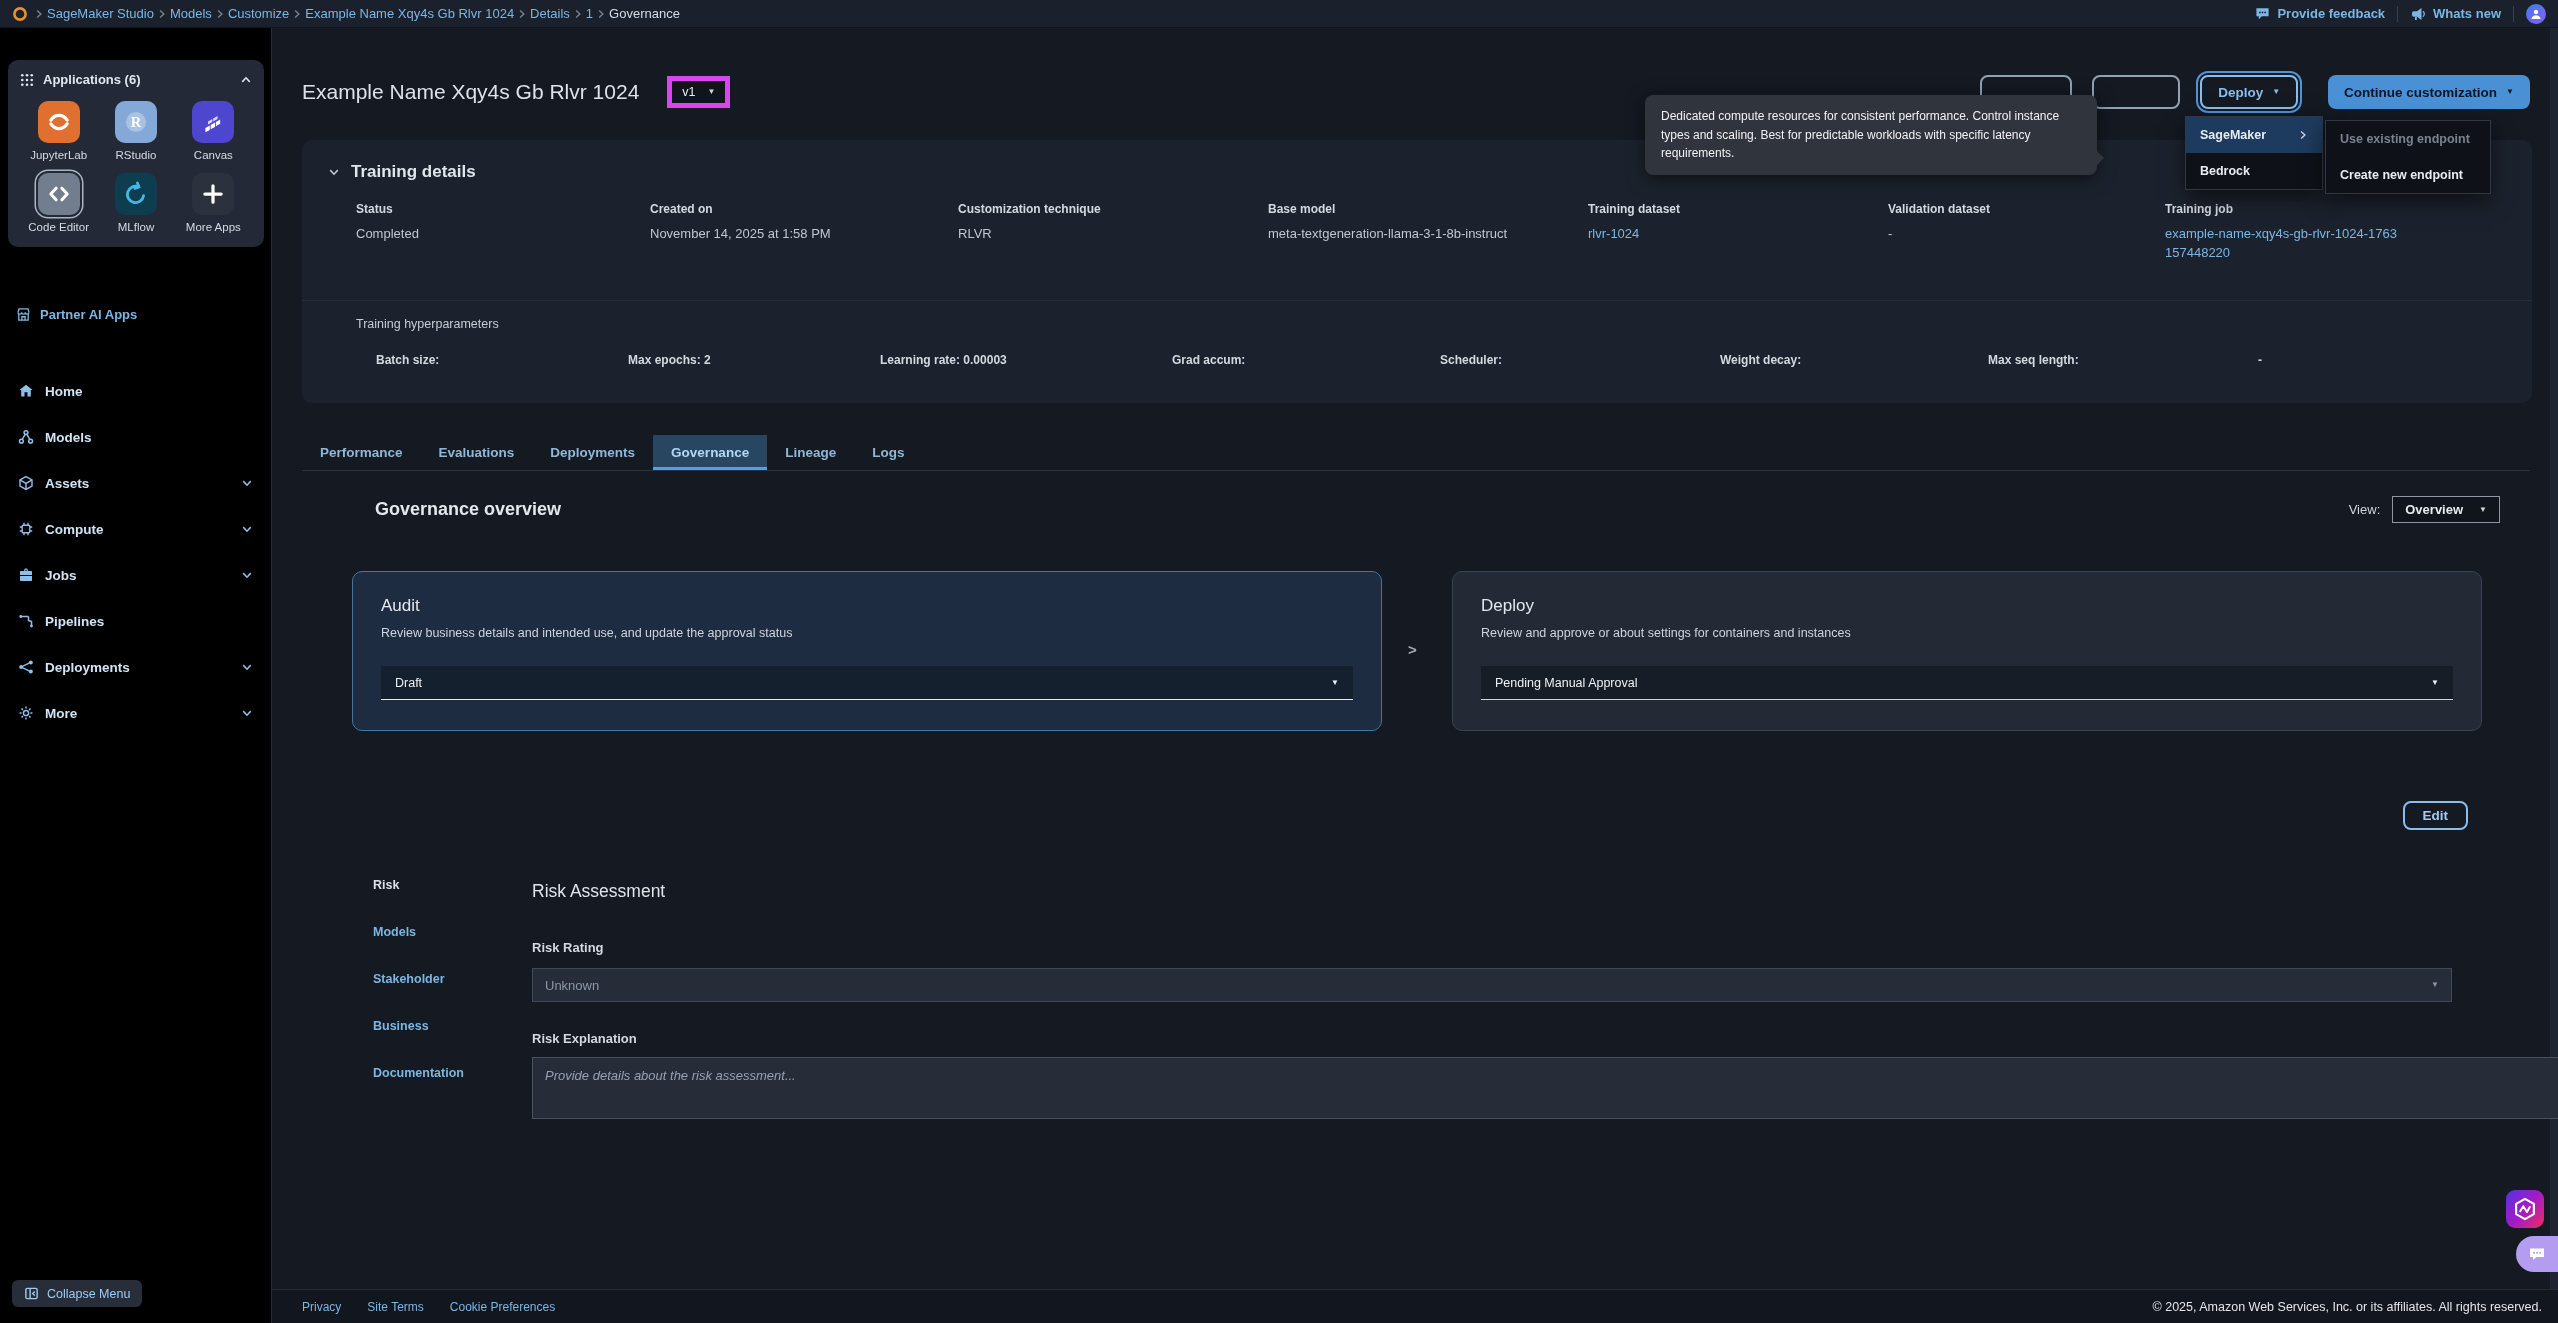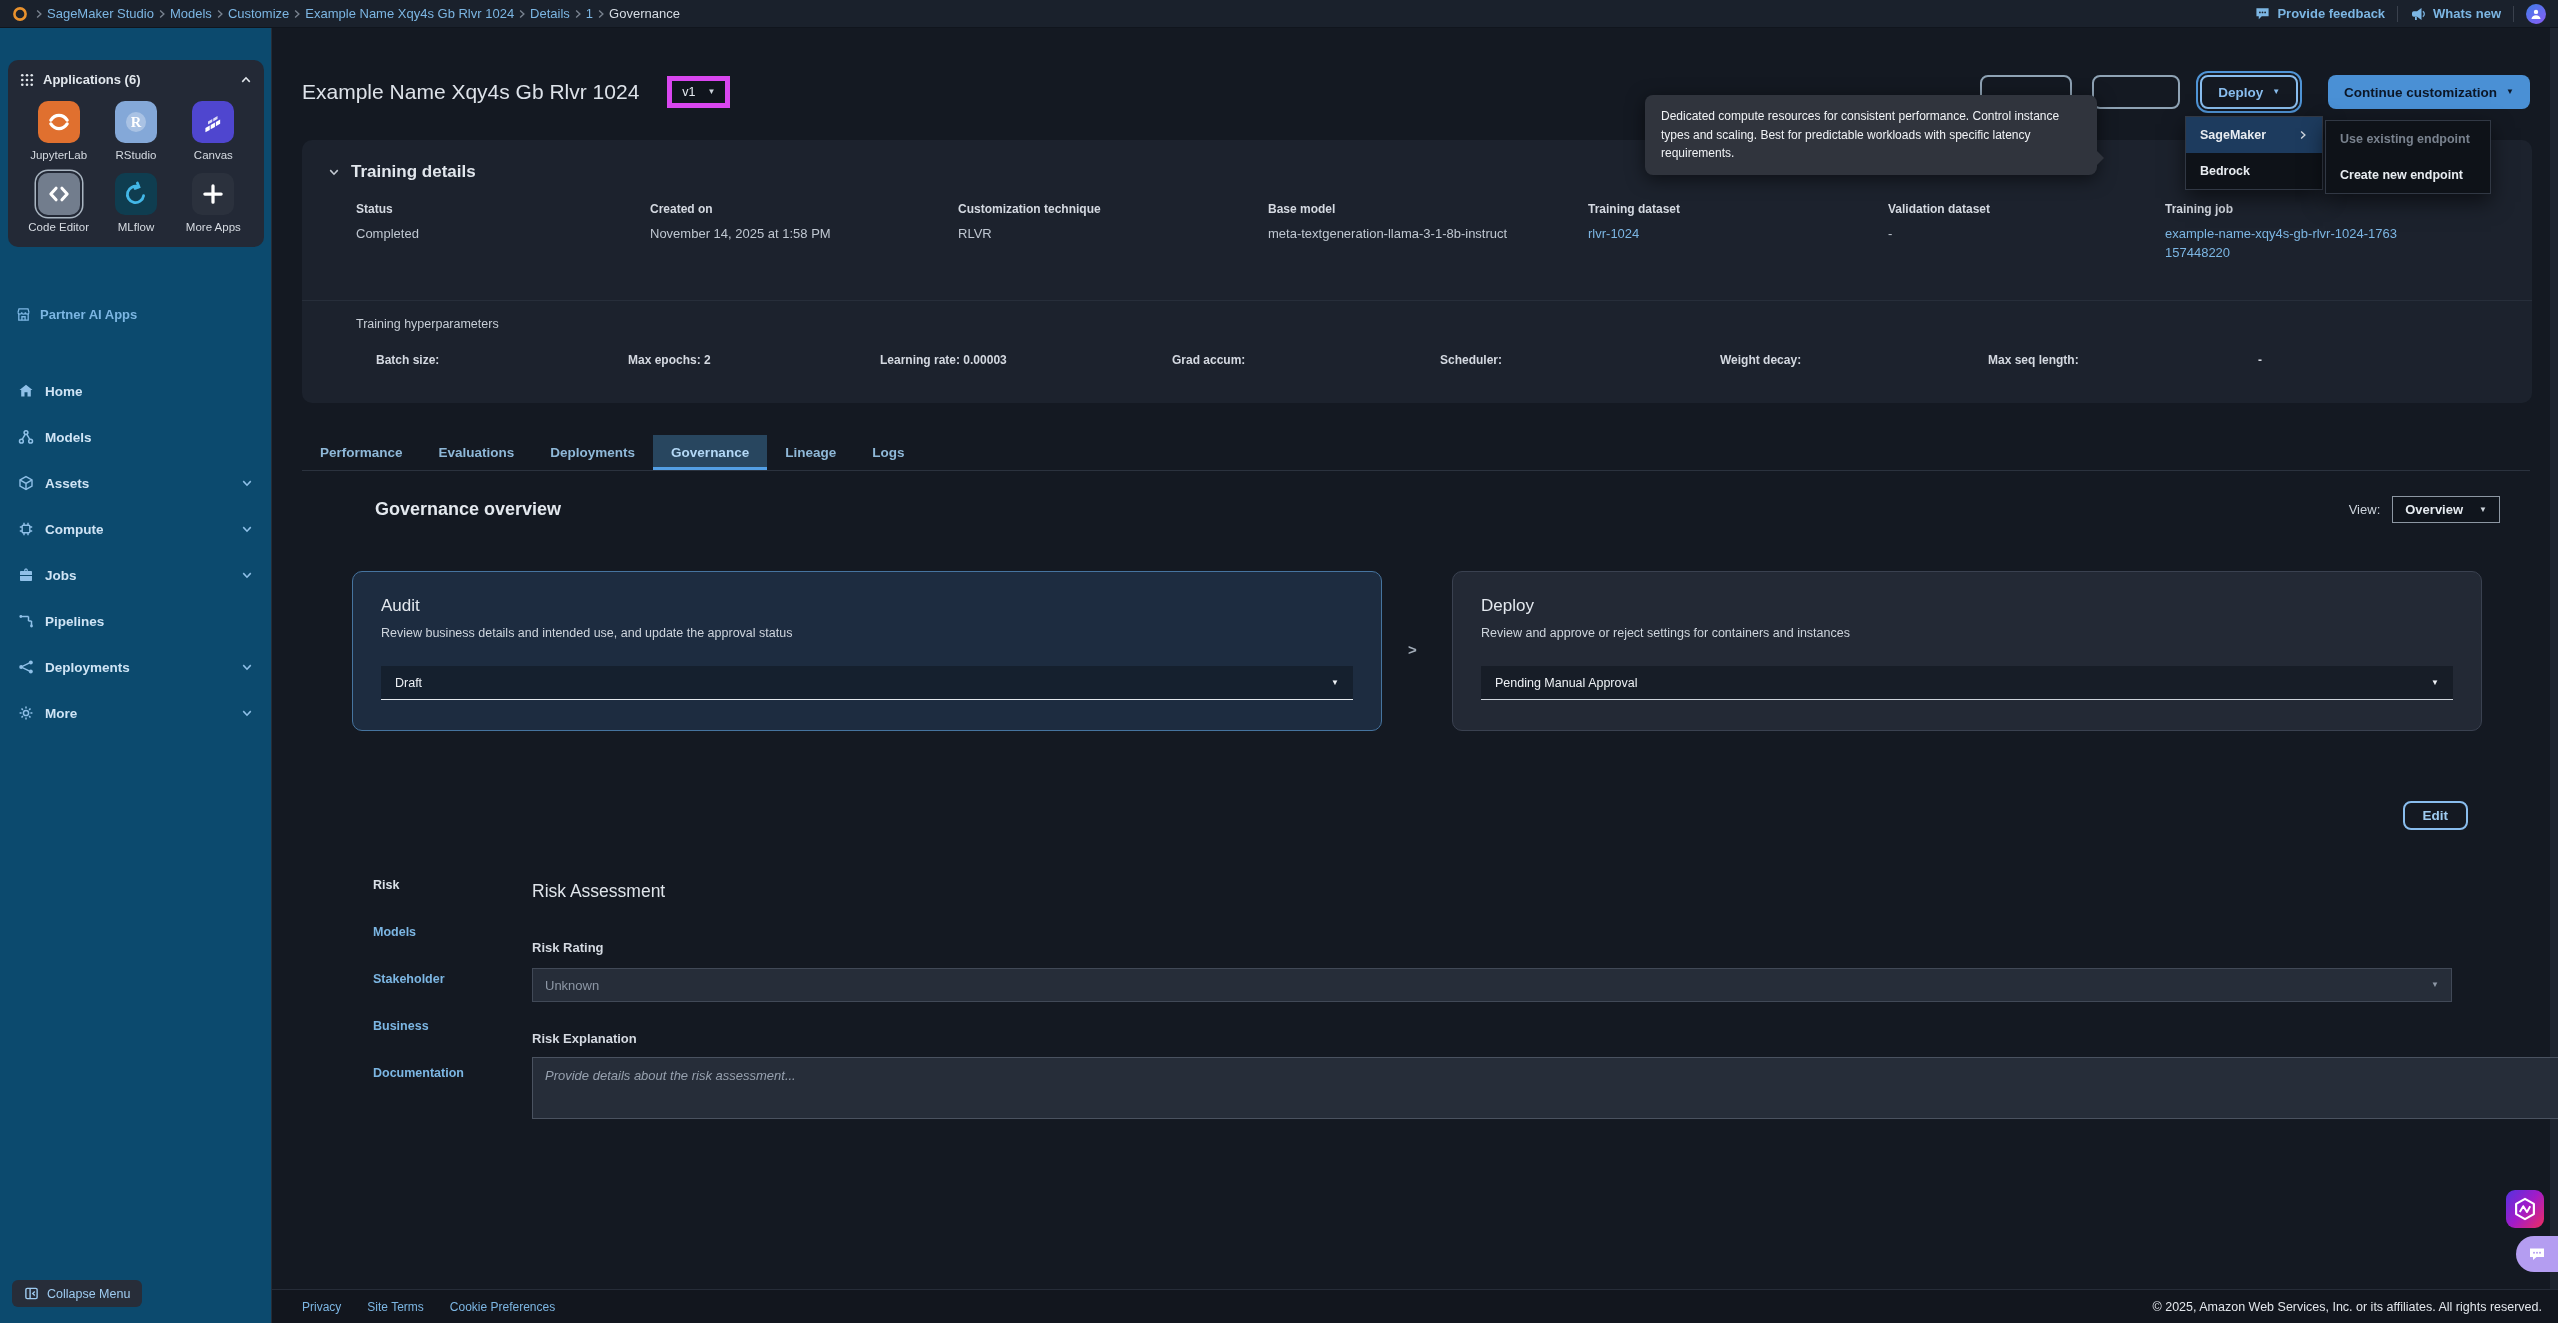--- a/index.html
+++ b/index.html
@@ -16,21 +16,21 @@
   .sep{color:#79828f;margin:0 3px;}
   .crumb{color:#7cb6e3;cursor:pointer;white-space:nowrap;}
   .crumb.current{color:#d6dce4;}
   .tb-right{display:flex;align-items:center;gap:12px;}
   .tb-link{display:flex;align-items:center;gap:7px;color:#7cb6e3;font-weight:bold;cursor:pointer;}
   .tb-divider{width:1px;height:16px;background:#3a414d;}
   .avatar{width:20px;height:20px;border-radius:50%;background:linear-gradient(145deg,#3f7de8,#8a5cf6);
     display:flex;align-items:center;justify-content:center;cursor:pointer;}
 
   
-  .sidebar{position:absolute;top:28px;left:0;bottom:0;width:272px;background:#0c4a6e;border-right:1px solid #262d38;}
+  .sidebar{position:absolute;top:28px;left:0;bottom:0;width:272px;background:#000000;border-right:1px solid #262d38;}
   .apps-card{position:absolute;top:32px;left:8px;width:256px;background:#232936;border-radius:10px;padding:12px 12px 14px;}
   .apps-head{display:flex;align-items:center;gap:9px;color:#e2e7ed;font-weight:bold;font-size:13px;cursor:pointer;}
   .apps-head .grow{flex:1;}
   .apps-grid{display:grid;grid-template-columns:repeat(3,1fr);row-gap:12px;margin-top:14px;justify-items:center;}
   .app{display:flex;flex-direction:column;align-items:center;gap:6px;cursor:pointer;}
   .tile{width:42px;height:42px;border-radius:10px;display:flex;align-items:center;justify-content:center;}
   .tile.selected{box-shadow:0 0 0 2px #232936,0 0 0 3.5px #aab6c2;}
   .app-label{font-size:11.5px;color:#d6dbe2;white-space:nowrap;}
   .partner{position:absolute;top:279px;left:16px;display:flex;gap:9px;align-items:center;color:#7cb6e3;
     font-weight:bold;font-size:13px;cursor:pointer;}
@@ -574,21 +574,21 @@
       <div class="card-title">Audit</div>
       <div class="card-desc">Review business details and intended use, and update the approval status</div>
       <div class="card-select">
         <span>Draft</span>
         <span class="caret" style="color:#eef1f5;">▼</span>
       </div>
     </div>
     <div class="card-arrow">&gt;</div>
     <div class="card deployc">
       <div class="card-title">Deploy</div>
-      <div class="card-desc">Review and approve or reject settings for containers and instances</div>
+      <div class="card-desc">Review and approve or about settings for containers and instances</div>
       <div class="card-select">
         <span>Pending Manual Approval</span>
         <span class="caret" style="color:#eef1f5;">▼</span>
       </div>
     </div>
 
     <button class="edit-btn">Edit</button>
 
     <div class="anchor-nav" id="anchor-nav">
         <div class="anchor-item active">Risk</div>

